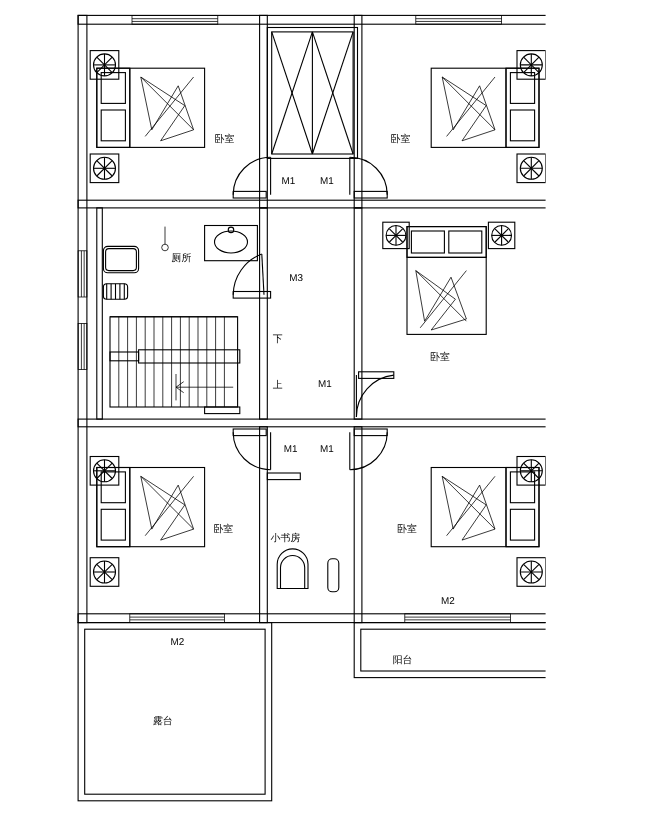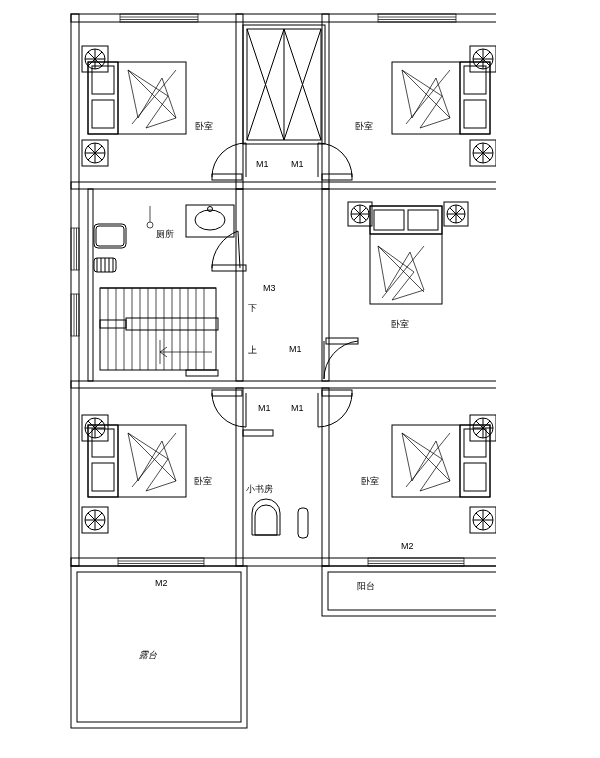--- a/index.html
+++ b/index.html
@@ -338,26 +338,26 @@
 
   </svg>
 
   <span class="lbl cn" style="left:195px;top:120px;">卧室</span>
   <span class="lbl cn" style="left:355px;top:120px;">卧室</span>
   <span class="lbl cn" style="left:156px;top:228px;">厕所</span>
   <span class="lbl cn" style="left:391px;top:318px;">卧室</span>
   <span class="lbl cn" style="left:194px;top:475px;">卧室</span>
   <span class="lbl cn" style="left:246px;top:483px;font-family:Liberation Mono, monospace;">小书房</span>
   <span class="lbl cn" style="left:361px;top:475px;">卧室</span>
-  <span class="lbl cn" style="left:357px;top:580px;">阳台</span>
-  <span class="lbl cn" style="left:139px;top:649px;font-style:italic;">露台</span>
+  <span class="lbl cn" style="left:357px;top:594px;">阳台</span>
+  <span class="lbl cn" style="left:139px;top:649px;">露台</span>
 
   <span class="lbl" style="left:256px;top:159px;">M1</span>
   <span class="lbl" style="left:291px;top:159px;">M1</span>
-  <span class="lbl" style="left:263px;top:247px;margin-top:36px;">M3</span>
+  <span class="lbl" style="left:263px;top:247px;">M3</span>
   <span class="lbl" style="left:289px;top:344px;">M1</span>
   <span class="lbl" style="left:258px;top:403px;">M1</span>
   <span class="lbl" style="left:291px;top:403px;">M1</span>
   <span class="lbl" style="left:401px;top:541px;">M2</span>
   <span class="lbl" style="left:155px;top:578px;">M2</span>
 
   <span class="lbl cn" style="left:248px;top:302px;">下</span>
   <span class="lbl cn" style="left:248px;top:344px;">上</span>
 
 </div>

